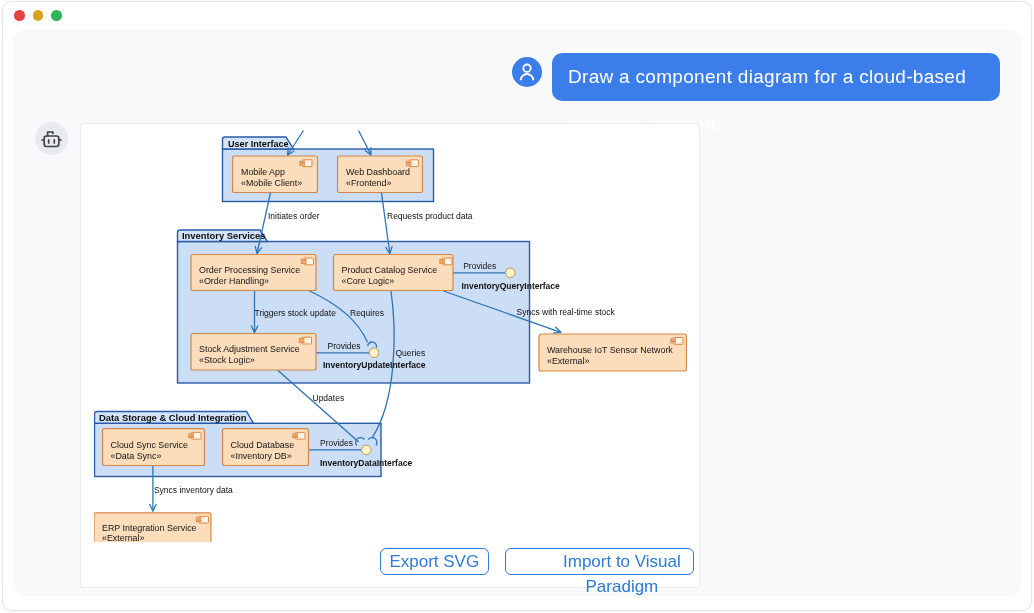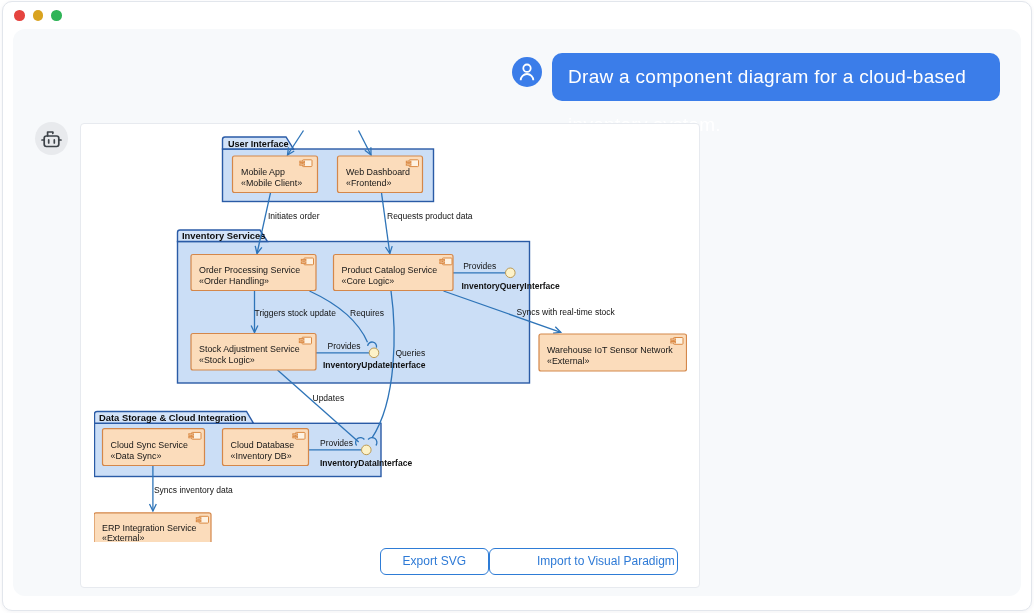--- a/index.html
+++ b/index.html
@@ -12,23 +12,23 @@
   .dot.y{left:29.5px;background:#d9a31f;}
   .dot.g{left:48px;background:#2fb457;}
   .chat{position:absolute;left:10px;top:27px;width:1008px;height:567px;background:#f7f9fb;border-radius:12px;}
   .uavatar{position:absolute;left:499px;top:28px;width:30px;height:30px;border-radius:50%;background:#3b7de9;}
   .bubble{position:absolute;left:539px;top:24px;width:448px;height:48px;border-radius:10px;background:#3b7de9;
     color:#fff;font-size:19px;line-height:48px;padding-left:16px;letter-spacing:0.3px;}
   .ravatar{position:absolute;left:22px;top:92.5px;width:33px;height:33px;border-radius:50%;background:#e8eaed;}
   .panel{position:absolute;left:67px;top:94px;width:620px;height:465px;background:#fff;
     border:1px solid #e7eaef;border-radius:4px;}
   .btn{position:absolute;height:27.7px;border:1.4px solid #2e7cd6;border-radius:6px;background:#fff;
-    color:#2e7ad6;font-size:12px;text-align:center;line-height:25px;}
+    color:#2e7ad6;font-size:17px;text-align:center;line-height:25px;}
   .btn.b1{left:298.6px;top:423.6px;width:109.4px;}
-  .btn.b2{left:408px;top:423.6px;width:188.8px;padding-left:45px;}
+  .btn.b2{left:424px;top:423.6px;width:188.8px;padding-left:45px;}
 </style>
 </head>
 <body>
 <div class="window">
   <div class="dot r"></div>
     <div class="dot y"></div>
     <div class="dot g"></div>
   <div class="chat">
 
     <div class="uavatar">

